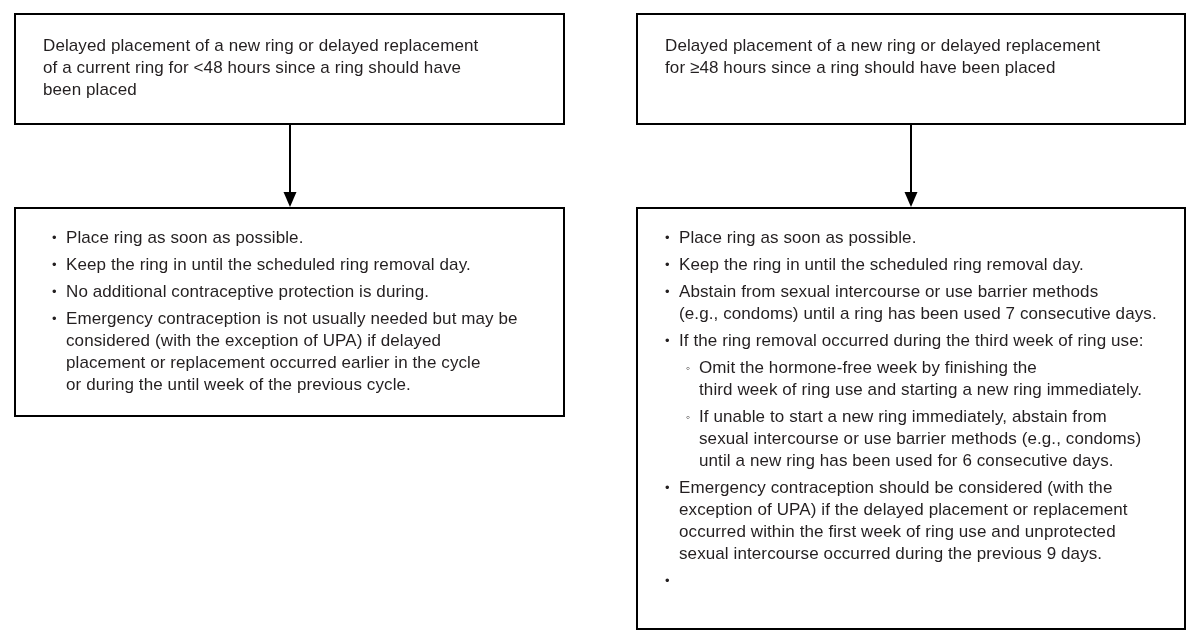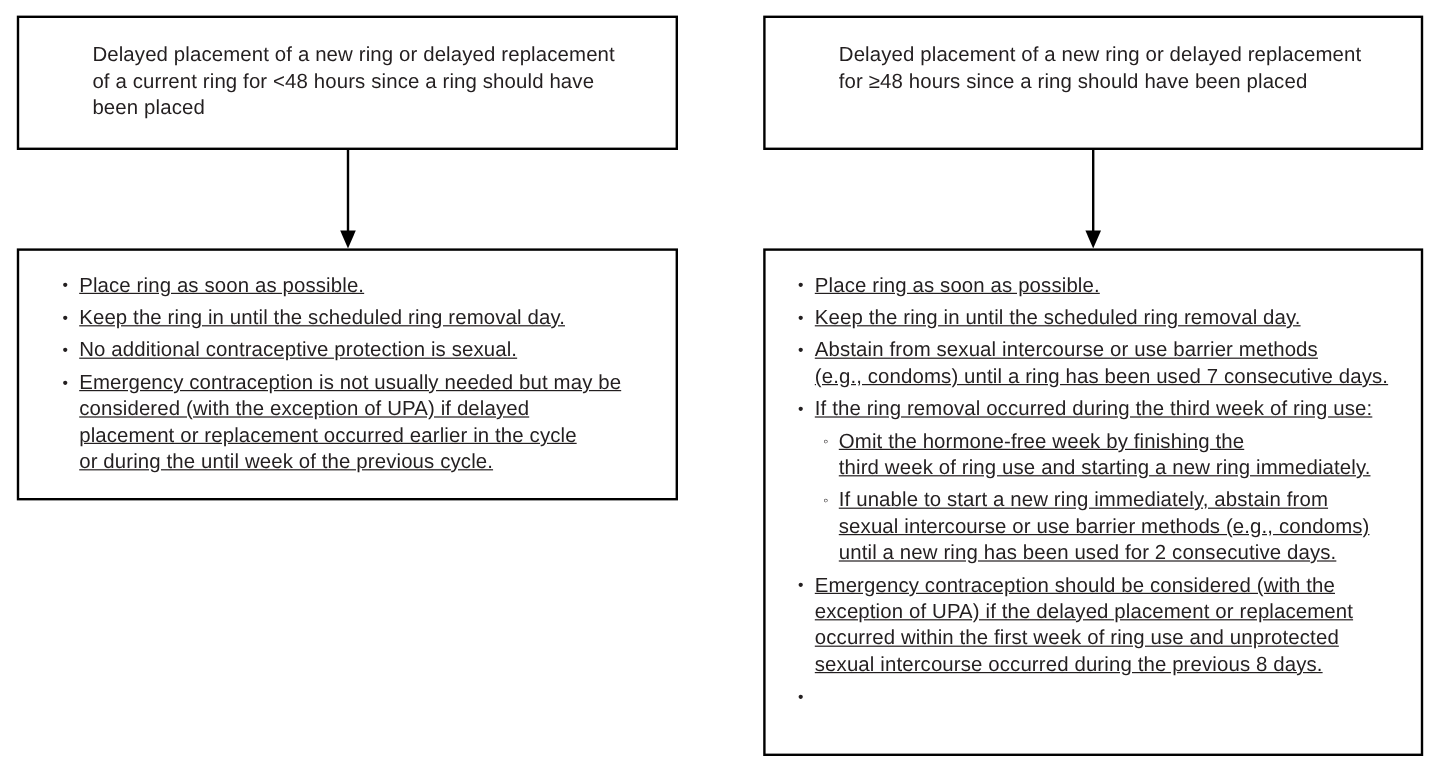--- a/index.html
+++ b/index.html
@@ -22,24 +22,23 @@
     overflow: hidden;
   }
   .box {
     position: absolute;
     border: 2px solid var(--border);
     background: var(--background);
   }
   .cond-box { font-size: 17px; line-height: 22px; }
   .cond-text {
     display: block;
-    padding: 20px 20px 0 45px;
+    padding: 20px 20px 0 27px;
     white-space: pre-line;
     letter-spacing: 0.1px;
-    margin-left: 16px;
   }
   .box-left-top    { left: 14px;  top: 13px;  width: 551px; height: 112px; }
   .box-right-top   { left: 636px; top: 13px;  width: 550px; height: 112px; }
   .box-left-bottom { left: 14px;  top: 207px; width: 551px; height: 210px; }
   .box-right-bottom{ left: 636px; top: 207px; width: 550px; height: 423px; }
 
   .arrow {
     position: absolute;
     width: 30px; height: 82px;
     top: 125px;
@@ -59,21 +58,21 @@
   li.li { display: flex; align-items: flex-start; }
   li.li + li.li { margin-top: 5px; }
   li.l2 { margin-left: 21px; }
   .mk {
     flex: 0 0 14px;
     width: 14px;
     font-size: 13px;
     line-height: 22px;
   }
   li.l2 .mk { flex-basis: 13px; width: 13px; font-size: 12px; }
-  .tx { white-space: pre-line; text-decoration: underline; }
+  .tx { white-space: pre-line; }
 </style>
 </head>
 <body>
 
 <div class="canvas">
 
   <div class="box cond-box box-left-top">
     <span class="cond-text">Delayed placement of a new ring or delayed replacement
 of a current ring for &lt;48 hours since a ring should have
 been placed</span>
@@ -89,21 +88,21 @@
       <li class="li l1">
         <span class="mk">•</span>
         <span class="tx">Place ring as soon as possible.</span>
       </li>
       <li class="li l1">
         <span class="mk">•</span>
         <span class="tx">Keep the ring in until the scheduled ring removal day.</span>
       </li>
       <li class="li l1">
         <span class="mk">•</span>
-        <span class="tx">No additional contraceptive protection is sexual.</span>
+        <span class="tx">No additional contraceptive protection is during.</span>
       </li>
       <li class="li l1">
         <span class="mk">•</span>
         <span class="tx">Emergency contraception is not usually needed but may be
 considered (with the exception of UPA) if delayed
 placement or replacement occurred earlier in the cycle
 or during the until week of the previous cycle.</span>
       </li>
     </ul>
   </div>
@@ -139,28 +138,28 @@
       </li>
       <li class="li l2">
         <span class="mk">◦</span>
         <span class="tx">Omit the hormone-free week by finishing the
 third week of ring use and starting a new ring immediately.</span>
       </li>
       <li class="li l2">
         <span class="mk">◦</span>
         <span class="tx">If unable to start a new ring immediately, abstain from
 sexual intercourse or use barrier methods (e.g., condoms)
-until a new ring has been used for 2 consecutive days.</span>
+until a new ring has been used for 6 consecutive days.</span>
       </li>
       <li class="li l1">
         <span class="mk">•</span>
         <span class="tx">Emergency contraception should be considered (with the
 exception of UPA) if the delayed placement or replacement
 occurred within the first week of ring use and unprotected
-sexual intercourse occurred during the previous 8 days.</span>
+sexual intercourse occurred during the previous 9 days.</span>
       </li>
       <li class="li l1">
         <span class="mk">•</span>
       </li>
     </ul>
   </div>
 
 </div>
 
 </body></html>

